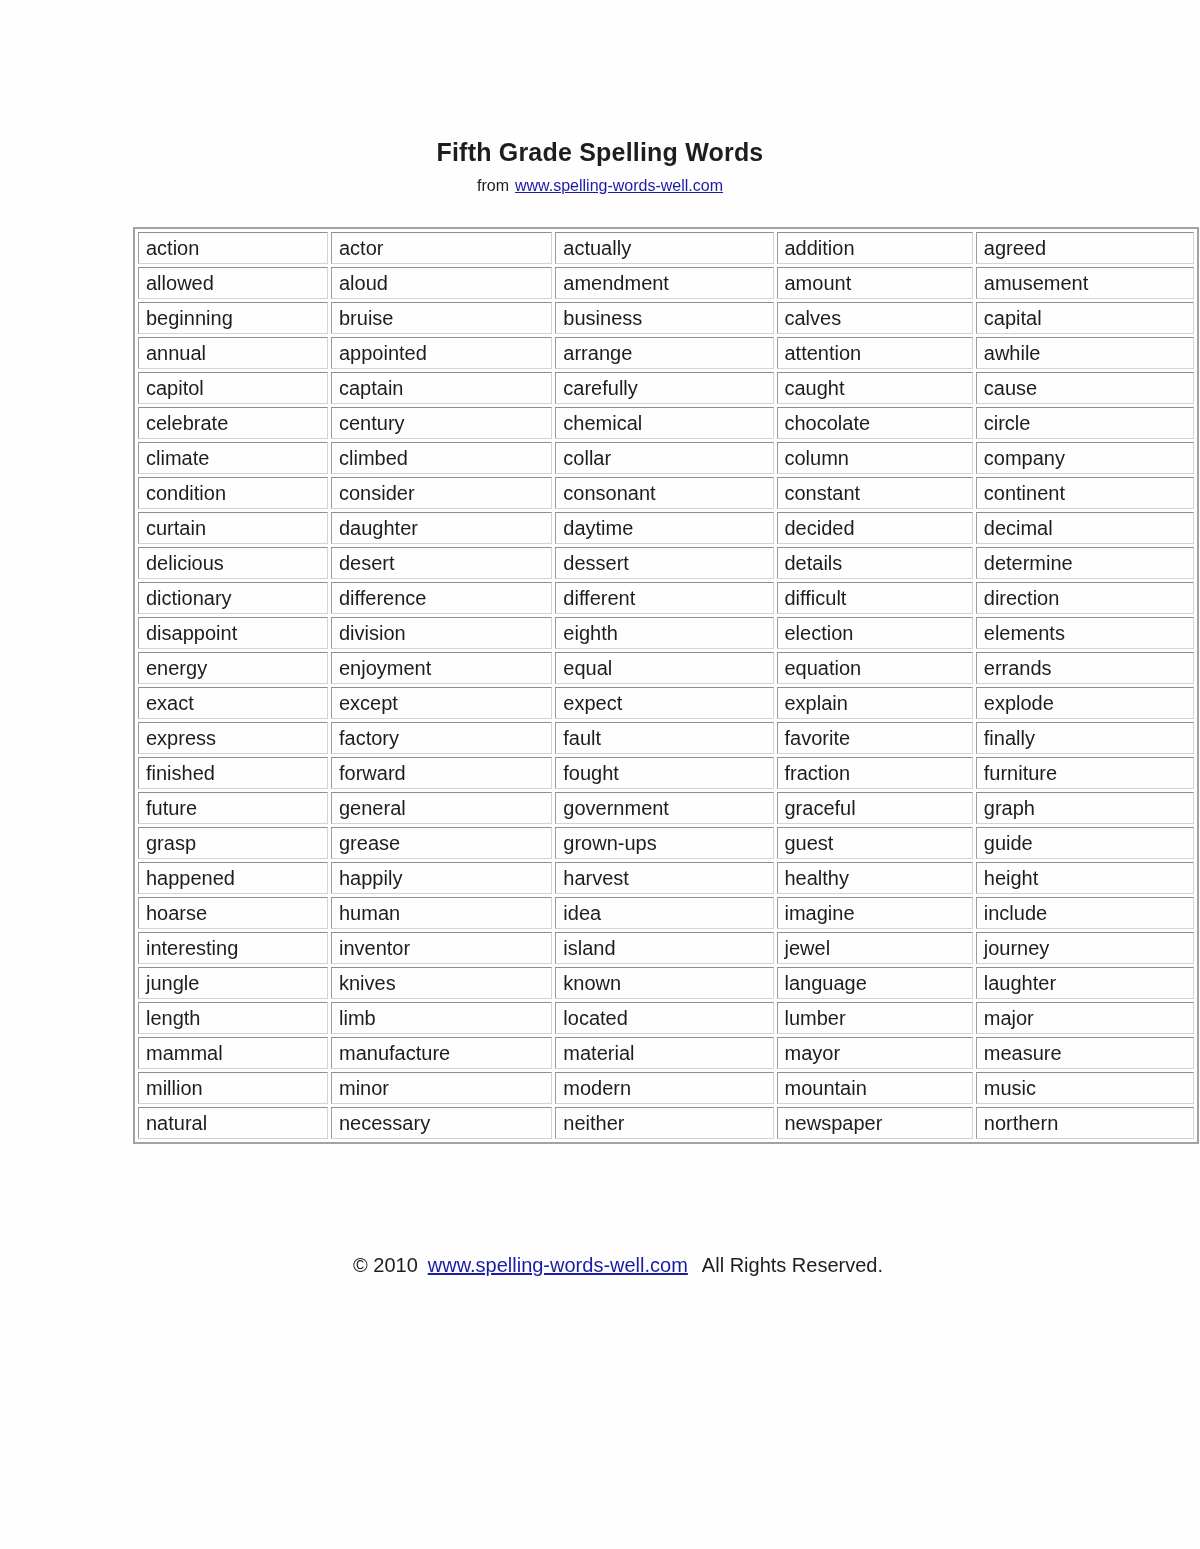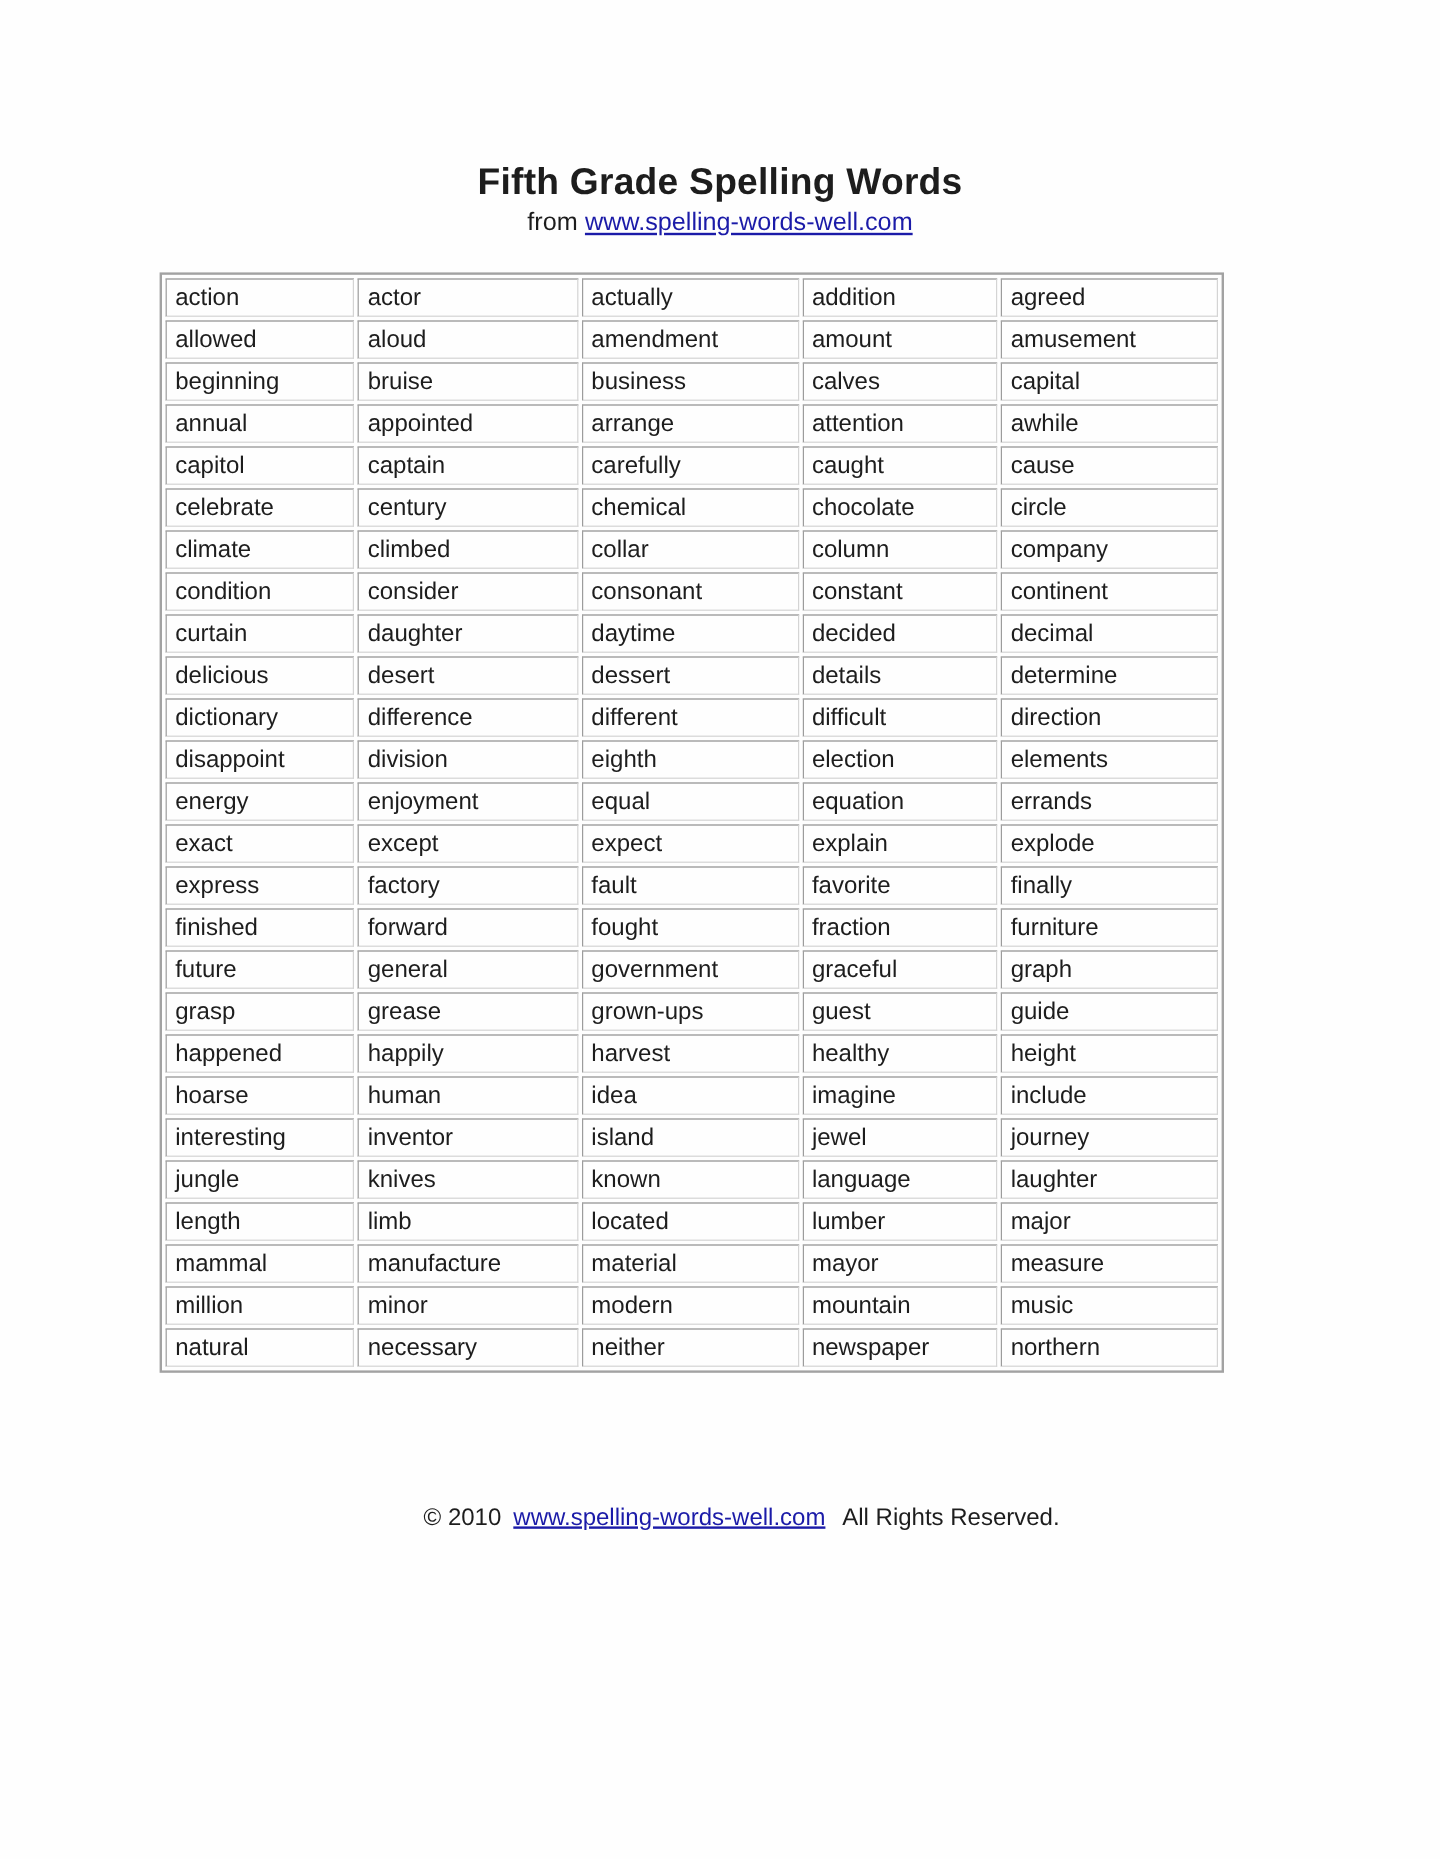--- a/index.html
+++ b/index.html
@@ -7,33 +7,33 @@
   html,body { margin:0; padding:0; }
   body {
     width:1200px; height:1549px;
     background:#fefefe;
     font-family:"Liberation Sans", sans-serif;
     color:var(--text-color);
     overflow:hidden;
   }
   .header { padding-top:138px; text-align:center; }
   .title {
-    font-size:31px; font-weight:bold; line-height:28px;
+    font-size:25px; font-weight:bold; line-height:28px;
     letter-spacing:0.2px; margin:0;
   }
-  .subtitle { font-size:21px; line-height:30px; margin-top:5px; }
+  .subtitle { font-size:16px; line-height:30px; margin-top:5px; }
   .subtitle .prefix { margin-right:6px; }
   a.link {
     color:var(--link-color);
     text-decoration:underline;
     cursor:pointer;
   }
   table.words {
     margin:26px 0 0 133px;
-    width:887px;
+    width:1066px;
     border-collapse:separate;
     border-spacing:3px;
     border:2px solid #a2a2a2;
     background:#fefefe;
   }
   table.words td {
     height:32px;
     padding:0 4px 0 7px;
     font-size:20px;
     vertical-align:middle;

